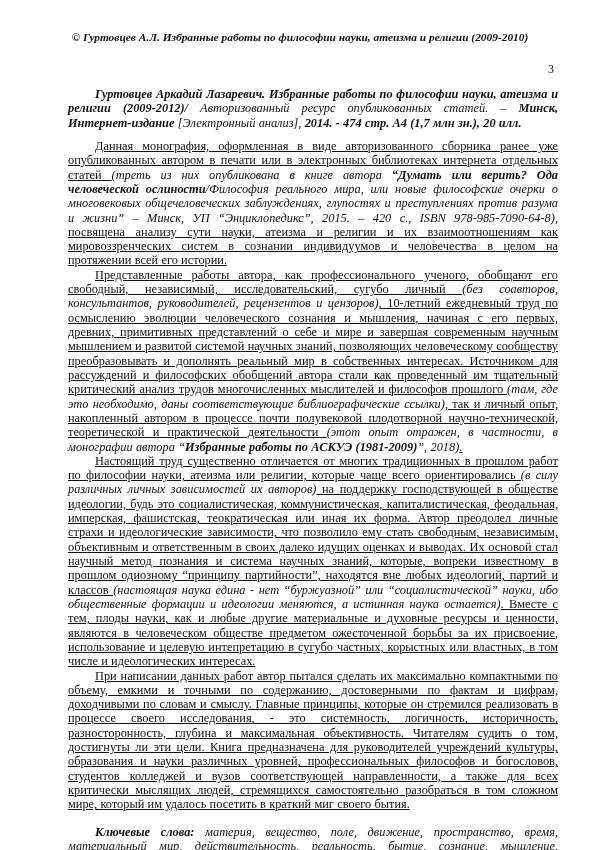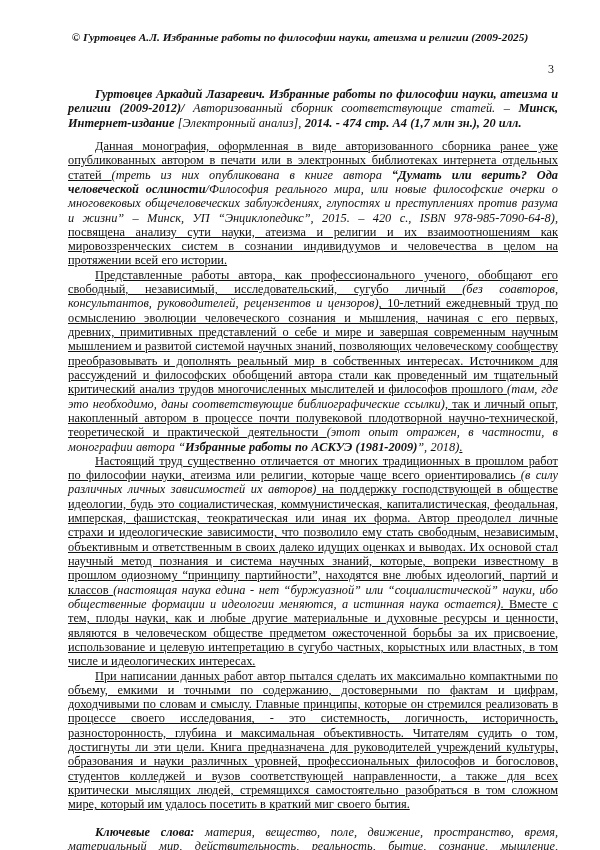--- a/index.html
+++ b/index.html
@@ -40,26 +40,26 @@
 
   .bi { font-weight:bold; font-style:italic; }
   .it { font-style:italic; }
   .rg { font-weight:normal; font-style:normal;text-decoration:underline; }
 </style>
 </head>
 <body>
 
 <div class="page">
   <div class="header">
-    <span>© Гуртовцев А.Л. Избранные работы по философии науки, атеизма и религии (2009-2025)</span>
+    <span>© Гуртовцев А.Л. Избранные работы по философии науки, атеизма и религии (2009-2010)</span>
     <span class="pagenum">3</span>
   </div>
 
 
   <div class="bodytext" id="annotation-body">
-      <p class="biblio"><span class="bi">Гуртовцев Аркадий Лазаревич. Избранные работы по философии науки, атеизма и религии (2009-2012)/</span><span class="it"> Авторизованный сборник соответствующие статей. – </span><span class="bi">Минск, Интернет-издание </span><span class="it">[Электронный анализ], </span><span class="bi">2014. - 474 стр. А4 (1,7 млн зн.), 20 илл.</span></p>
+      <p class="biblio"><span class="bi">Гуртовцев Аркадий Лазаревич. Избранные работы по философии науки, атеизма и религии (2009-2012)/</span><span class="it"> Авторизованный ресурс опубликованных статей. – </span><span class="bi">Минск, Интернет-издание </span><span class="it">[Электронный анализ], </span><span class="bi">2014. - 474 стр. А4 (1,7 млн зн.), 20 илл.</span></p>
       <p><span class="rg">Данная монография, оформленная в виде авторизованного сборника ранее уже опубликованных автором в печати или в электронных библиотеках интернета отдельных статей </span><span class="it">(треть из них опубликована в книге автора </span><span class="bi">“Думать или верить? Ода человеческой ослиности</span><span class="it">/Философия реального мира, или новые философские очерки о многовековых общечеловеческих заблуждениях, глупостях и преступлениях против разума и жизни” – Минск, УП “Энциклопедикс”, 2015. – 420 с., ISBN 978-985-7090-64-8)</span><span class="rg">, посвящена анализу сути науки, атеизма и религии и их взаимоотношениям как мировоззренческих систем в сознании индивидуумов и человечества в целом на протяжении всей его истории.</span></p>
       <p><span class="rg">Представленные работы автора, как профессионального ученого, обобщают его свободный, независимый, исследовательский, сугубо личный </span><span class="it">(без соавторов, консультантов, руководителей, рецензентов и цензоров)</span><span class="rg">, 10-летний ежедневный труд по осмыслению эволюции человеческого сознания и мышления, начиная с его первых, древних, примитивных представлений о себе и мире и завершая современным научным мышлением и развитой системой научных знаний, позволяющих человеческому сообществу преобразовывать и дополнять реальный мир в собственных интересах. Источником для рассуждений и философских обобщений автора стали как проведенный им тщательный критический анализ трудов многочисленных мыслителей и философов прошлого </span><span class="it">(там, где это необходимо,  даны соответствующие библиографические ссылки)</span><span class="rg">, так и личный опыт, накопленный автором в процессе почти полувековой плодотворной научно-технической, теоретической и практической деятельности </span><span class="it">(этот опыт отражен, в частности, в монографии автора “</span><span class="bi">Избранные работы по АСКУЭ (1981-2009)</span><span class="it">”, 2018)</span><span class="rg">.</span></p>
       <p><span class="rg">Настоящий труд существенно отличается от многих традиционных в прошлом работ по философии науки, атеизма или религии, которые чаще всего ориентировались </span><span class="it">(в силу различных личных зависимостей их авторов)</span><span class="rg"> на поддержку господствующей в обществе идеологии, будь это социалистическая, коммунистическая, капиталистическая, феодальная, имперская, фашистская, теократическая или иная их форма. Автор преодолел личные страхи и идеологические зависимости, что позволило ему стать свободным, независимым, объективным и ответственным в своих далеко идущих оценках и выводах. Их основой стал научный метод познания и система научных знаний, которые, вопреки известному в прошлом одиозному “принципу партийности”, находятся  вне любых идеологий, партий и классов </span><span class="it">(настоящая наука едина - нет “буржуазной” или “социалистической” науки, ибо общественные формации и идеологии меняются, а истинная наука остается)</span><span class="rg">. Вместе с тем, плоды науки, как и любые другие материальные и духовные ресурсы и ценности, являются в человеческом обществе предметом ожесточенной борьбы за их присвоение, использование и целевую интепретацию в сугубо частных, корыстных или властных, в том числе и идеологических интересах.</span></p>
       <p><span class="rg">При написании данных работ автор пытался сделать их максимально компактными по объему, емкими и точными по содержанию,  достоверными по фактам и цифрам, доходчивыми по словам и смыслу. Главные принципы, которые он стремился реализовать в процессе своего исследования, - это системность, логичность, историчность, разносторонность, глубина и максимальная объективность. Читателям судить о том, достигнуты ли эти цели. Книга предназначена для руководителей учреждений культуры, образования и науки различных уровней, профессиональных философов и богословов,  студентов колледжей и вузов соответствующей направленности, а также для всех критически мыслящих людей, стремящихся самостоятельно разобраться в том сложном мире,  который им удалось посетить в краткий миг своего бытия.</span></p>
       <p class="keywords"><span class="bi">Ключевые слова: </span><span class="it">материя, вещество, поле, движение, пространство, время,  материальный мир, действительность, реальность, бытие, сознание, мышление, отражение, воображение, фантазия, геоцентризм, антропоцентризм, гелиоцентризм, полицентризм, материализм, диалектика, реализм, наука, атеизм, идеализм, догматизм, дух, мистика,  мифология, религия, бог, священное писание, христианство, ислам, иудаизм, буддизм, индуизм, зороастризм, философские категории, объем и содержание понятий, философия реального мира, философия науки, философия атеизма, философия религии.</span></p>
     </div>
 </div>
 
 </body></html>

